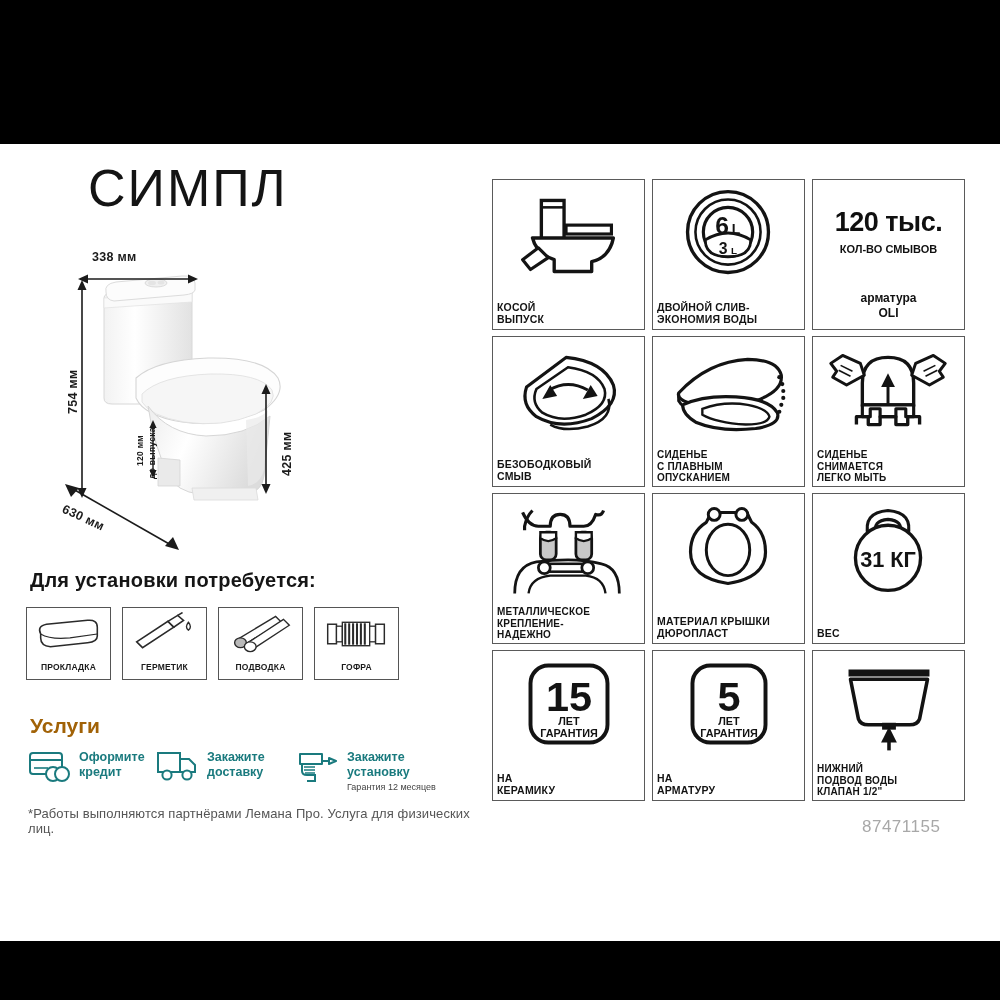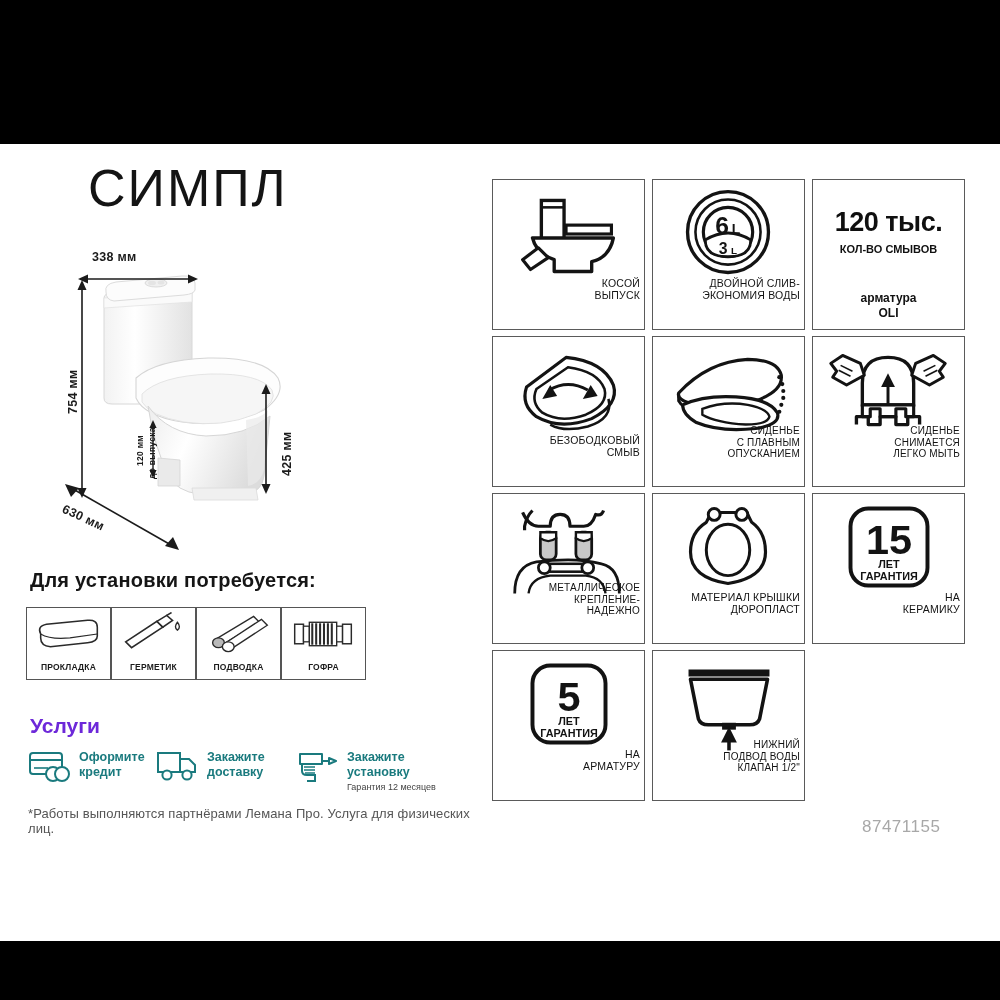--- a/index.html
+++ b/index.html
@@ -48,35 +48,35 @@
   }
   .dimlabel.vert { transform-origin: 0 0; transform: rotate(-90deg); }
   .dimlabel.small { font-size: 8.5px; font-weight: 700; }
   .dimlabel.diag { transform-origin: 0 0; transform: rotate(25deg); }
 
   
   #installhead {
     position: absolute; left: 30px; top: 425px;
     font-size: 20px; font-weight: 700; color: #151515; letter-spacing: .2px;
   }
-  #installrow { position: absolute; left: 26px; top: 463px; display: flex; }
+  #installrow { position: absolute; left: 26px; top: 463px; display: flex; gap: 11px; }
   .icard {
     width: 85px; height: 73px; border: 1.4px solid #555;
     position: relative; background: #fff;
   }
   .icard .ilabel {
     position: absolute; left: 0; right: 0; bottom: 7px; text-align: center;
     font-size: 8.5px; font-weight: 700; color: #1b1b1b; letter-spacing: .2px;
   }
   .icard .isvg { position: absolute; left: 0; top: 4px; width: 100%; height: 44px; }
 
   
   #svchead {
     position: absolute; left: 30px; top: 570px;
-    font-size: 21px; font-weight: 700; color: #6d28d9;
+    font-size: 21px; font-weight: 700; color: #a16207;
   }
   #svcrow { position: absolute; left: 28px; top: 604px; display: flex; align-items: flex-start; }
   .svc { display: flex; align-items: flex-start; gap: 7px; }
   .svc .sico { width: 44px; height: 36px; flex: none; }
   .svc .stext { font-size: 12.5px; font-weight: 700; color: #1a7a7e; line-height: 1.18; padding-top: 2px; }
   .svc .ssub { font-size: 9px; font-weight: 400; color: #444; margin-top: 2px; }
   #disclaimer {
     position: absolute; left: 28px; top: 662px;
     font-size: 13px; color: #555; letter-spacing: .1px;
   }
@@ -89,22 +89,22 @@
     grid-template-rows: repeat(4, 151px);
     gap: 6px 7px;
   }
   .tile {
     border: 1.6px solid #5a5a5a; background: #fff;
     position: relative; display: flex; flex-direction: column;
     align-items: center; justify-content: flex-start;
   }
   .tile .tsvg { width: 100%; height: 96px; margin-top: 6px; }
   .tile .tlabel {
-    position: absolute; left: 4px; right: 4px; bottom: 27px;
-    text-align: right; font-size: 10.5px; font-weight: 400;
+    position: absolute; left: 4px; right: 4px; bottom: 3px;
+    text-align: left; font-size: 10.5px; font-weight: 700;
     color: #131313; line-height: 1.2; letter-spacing: .2px;
   }
   .tile .tlabel.tight { line-height: 1.12; font-size: 10px; }
   
   .ttext { justify-content: center; }
   .ttext .big {
     font-size: 27px; font-weight: 700; color: #0f0f0f; letter-spacing: -.5px;
     margin-top: 18px;
   }
   .ttext .sub1 { font-size: 11px; font-weight: 700; color: #111; margin-top: 5px; }
@@ -408,20 +408,28 @@
       <div class="tile">
         <svg class="tsvg" viewBox="0 0 153 96">
           <path d="M54,22 L58,14 Q62,10 68,12 L86,12 Q92,10 96,14 L100,22 Q114,32 114,52 Q114,78 76,84 Q38,78 38,52 Q38,32 54,22 Z" fill="#fff" stroke="#131313" stroke-width="3.2" stroke-linejoin="round"></path>
           <circle cx="62" cy="14" r="6" fill="#fff" stroke="#131313" stroke-width="3"></circle>
           <circle cx="90" cy="14" r="6" fill="#fff" stroke="#131313" stroke-width="3"></circle>
           <ellipse cx="76" cy="50" rx="22" ry="26" fill="#fff" stroke="#131313" stroke-width="3"></ellipse>
         </svg>
         <div class="tlabel">МАТЕРИАЛ КРЫШКИ<br>ДЮРОПЛАСТ</div>
       </div>
 
+      <div class="tile">
+        <svg class="tsvg" viewBox="0 0 153 96">
+          <path d="M56,36 Q50,12 76,10 Q102,12 96,36 L88,34 Q92,20 76,19 Q60,20 64,34 Z" fill="#fff" stroke="#131313" stroke-width="3.2" stroke-linejoin="round"></path>
+          <circle cx="76" cy="58" r="33" fill="#fff" stroke="#131313" stroke-width="3.4"></circle>
+          <text x="76" y="67" text-anchor="middle" font-family="Liberation Sans, sans-serif" font-size="22" font-weight="700" fill="#131313">31 КГ</text>
+        </svg>
+        <div class="tlabel">ВЕС</div>
+      </div>
 
       <div class="tile">
         <svg class="tsvg" viewBox="0 0 153 96" style="height:100px">
           <rect x="38" y="6" width="78" height="78" rx="18" fill="#fff" stroke="#131313" stroke-width="4"></rect>
           <text x="77" y="52" text-anchor="middle" font-family="Liberation Sans, sans-serif" font-size="42" font-weight="700" fill="#131313">15</text>
           <text x="77" y="66" text-anchor="middle" font-family="Liberation Sans, sans-serif" font-size="11" font-weight="700" fill="#131313">ЛЕТ</text>
           <text x="77" y="78" text-anchor="middle" font-family="Liberation Sans, sans-serif" font-size="11" font-weight="700" fill="#131313">ГАРАНТИЯ</text>
         </svg>
         <div class="tlabel">НА<br>КЕРАМИКУ</div>
       </div>

